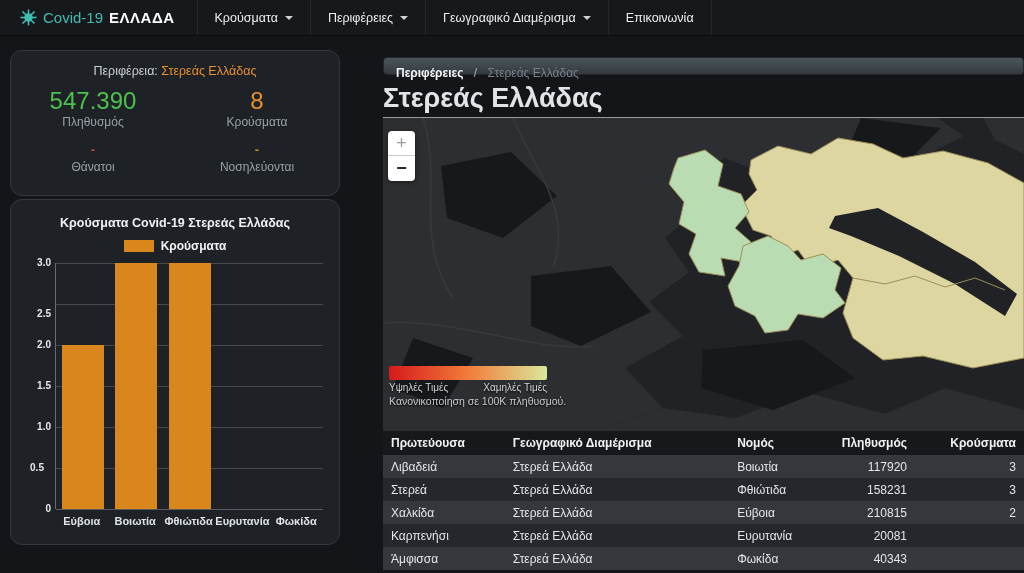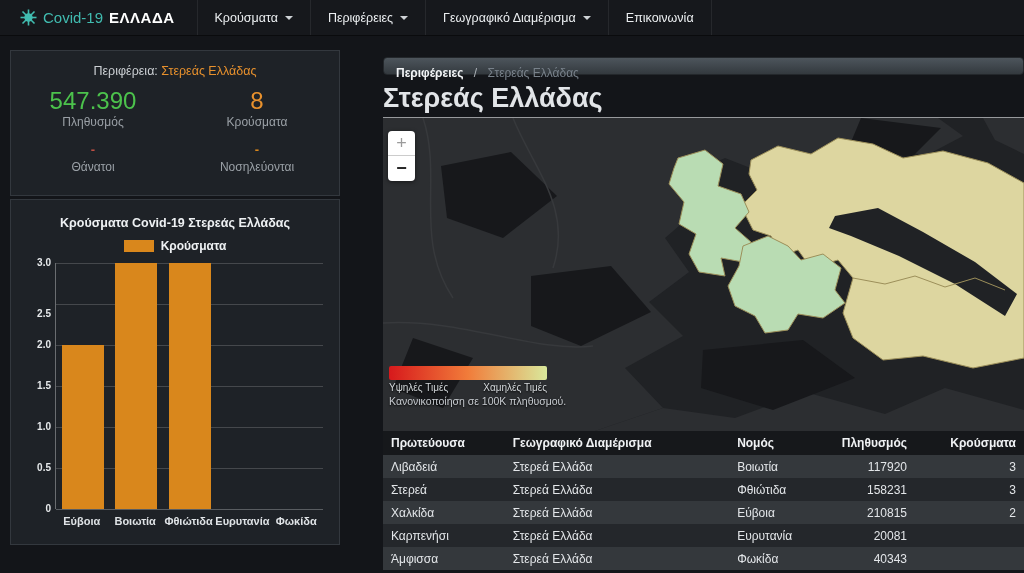--- a/index.html
+++ b/index.html
@@ -23,21 +23,21 @@
   .nav-item{display:flex;align-items:center;padding:0 17px;font-size:12.5px;color:#eceff1;text-decoration:none;border-left:1px solid rgba(255,255,255,.07);cursor:pointer;white-space:nowrap}
   .nav-item:last-child{border-right:1px solid rgba(255,255,255,.07)}
   .caret{display:inline-block;margin-left:7px;border-left:4px solid transparent;border-right:4px solid transparent;border-top:4px solid #cfd3d6}
 
   
   .layout{display:flex;align-items:flex-start}
   .sidebar{width:330px;margin-left:10px;flex:none}
   .main{flex:1;margin-left:43px;min-width:0}
 
   
-  .panel{background:var(--panel-bg);border:1px solid var(--panel-border);border-radius:0}
+  .panel{background:var(--panel-bg);border:1px solid var(--panel-border);border-radius:12px}
   .panel.summary{margin-top:14px;height:146px;text-align:center;padding-top:13px}
   .region-line{font-size:12.5px;color:#ccd0d4}
   .region-line a{color:var(--accent-orange);text-decoration:none;cursor:pointer}
   .stats-grid{display:grid;grid-template-columns:1fr 1fr;margin-top:10px;row-gap:12px}
   .stat-value{font-size:24px;line-height:26px}
   .stat-value.dash{font-size:13px;line-height:18px;font-weight:bold}
   .stat-label{font-size:12px;color:var(--muted);margin-top:1px}
 
   
   .panel.chart{margin-top:3px;height:346px;padding:16px 12px 0 12px}
@@ -162,21 +162,21 @@
             <div class="ytick" style="top: -6px;">3.0</div>
             <div class="gridline" style="top: 41px;"></div>
             <div class="ytick" style="top: 45px;">2.5</div>
             <div class="gridline" style="top: 82px;"></div>
             <div class="ytick" style="top: 76px;">2.0</div>
             <div class="gridline" style="top: 123px;"></div>
             <div class="ytick" style="top: 117px;">1.5</div>
             <div class="gridline" style="top: 164px;"></div>
             <div class="ytick" style="top: 158px;">1.0</div>
             <div class="gridline" style="top: 205px;"></div>
-            <div class="ytick" style="top: 199px;">0.5</div>
+            <div class="ytick" style="top: 199px; text-align: center;">0.5</div>
             <div class="gridline zero" style="top: 246px;"></div>
             <div class="ytick" style="top: 240px;">0</div>
             <div class="bars">
               <div class="bar-slot">
                 <div class="bar" style="height: 164px;"></div>
               </div>
               <div class="bar-slot">
                 <div class="bar" style="height: 246px;"></div>
               </div>
               <div class="bar-slot">

